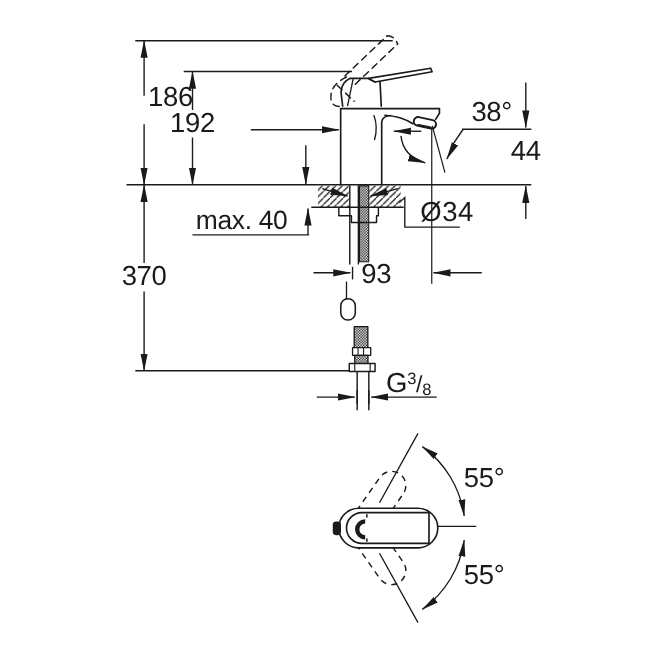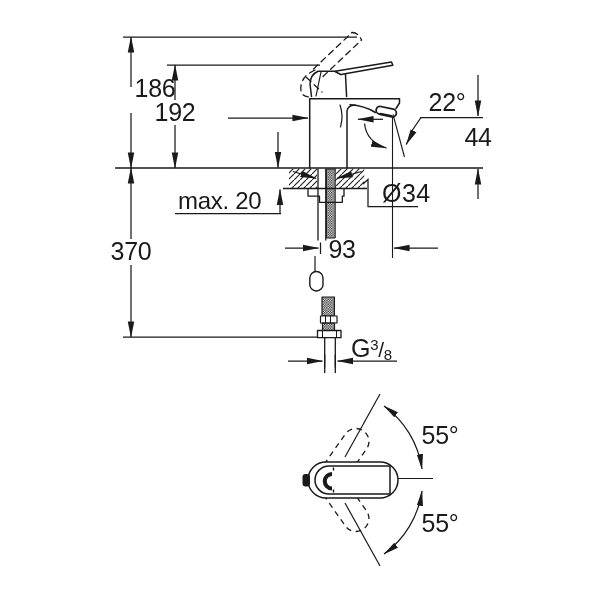--- a/index.html
+++ b/index.html
@@ -147,23 +147,23 @@
     <path d="M345,457 L380,394"></path>
     <path d="M345,503 L380,566"></path>
     <path d="M398,478.5 H433"></path>
     <path d="M422,469 A94,94 0 0 0 384,406" marker-start="url(#arrS)" marker-end="url(#arr)"></path>
     <path d="M422,491 A94,94 0 0 1 384,554" marker-start="url(#arrS)" marker-end="url(#arr)"></path>
   </g>
 </svg>
 
 <div class="lbl ctr" style="left:109px;top:76px;width:44px;margin-left:24px;">186</div>
 <div class="lbl ctr" style="left:153px;top:100px;width:44px;">192</div>
-<div class="lbl ctr" style="left:419px;top:90px;width:56px;">22°</div>
+<div class="lbl ctr" style="left:419px;top:90px;width:56px;">38°</div>
 <div class="lbl ctr" style="left:456px;top:125px;width:44px;">44</div>
-<div class="lbl" style="left:178px;top:189px;font-size:24px;">max. 20</div>
+<div class="lbl" style="left:178px;top:189px;font-size:24px;">max. 40</div>
 <div class="lbl" style="left:370px;top:181px;letter-spacing:0.5px;margin-left:12px;">Ø34</div>
 <div class="lbl ctr" style="left:320px;top:237px;width:44px;">93</div>
 <div class="lbl ctr" style="left:109px;top:239px;width:44px;">370</div>
 <div class="lbl" style="left:351px;top:336px;text-align:right;"><span>G</span><span class="sup">3</span><span class="slash">/</span><span class="sub">8</span></div>
 <div class="lbl ctr" style="left:411px;top:423px;width:58px;">55°</div>
 <div class="lbl ctr" style="left:411px;top:511px;width:58px;">55°</div>
 
 </div>
 
 </body></html>

